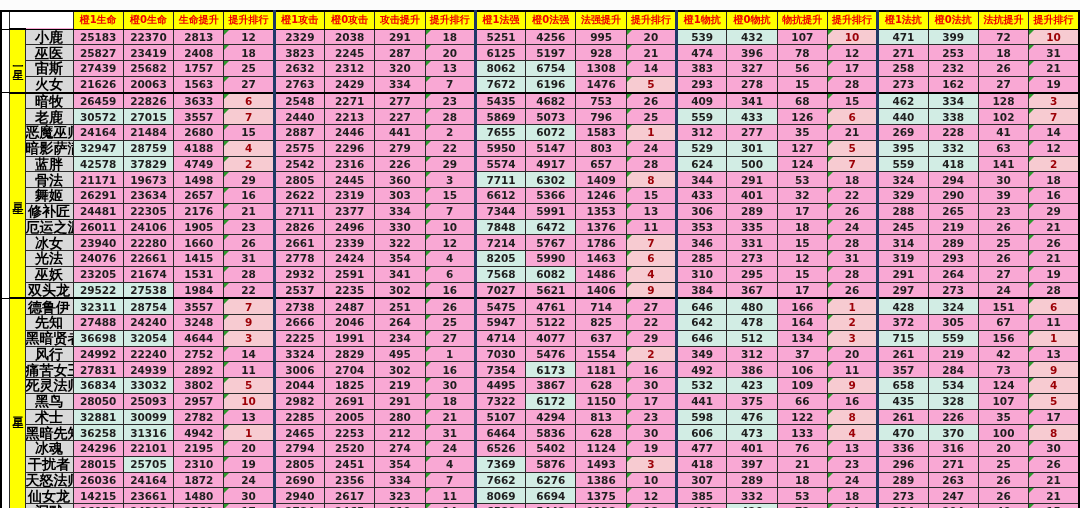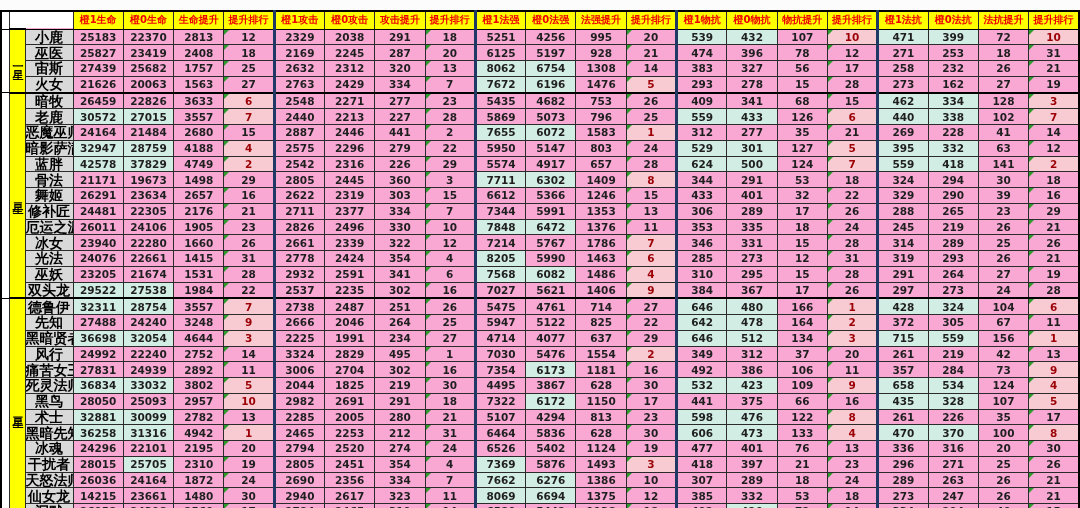--- a/index.html
+++ b/index.html
@@ -116,21 +116,21 @@
           <td class="cyan">399</td>
           <td>72</td>
           <td class="pink tri">10</td>
         </tr>
         <tr>
           <td class="namecell">巫医</td>
           <td>25827</td>
           <td>23419</td>
           <td>2408</td>
           <td class="tri">18</td>
-          <td class="g">2169</td>
+          <td class="g">3823</td>
           <td>2245</td>
           <td>287</td>
           <td class="tri">20</td>
           <td class="g">6125</td>
           <td>5197</td>
           <td>928</td>
           <td class="tri">21</td>
           <td class="g">474</td>
           <td>396</td>
           <td>78</td>
@@ -502,21 +502,21 @@
           <td class="g">5475</td>
           <td>4761</td>
           <td>714</td>
           <td class="tri">27</td>
           <td class="g cyan">646</td>
           <td class="cyan">480</td>
           <td>166</td>
           <td class="pink tri">1</td>
           <td class="g cyan">428</td>
           <td class="cyan">324</td>
-          <td>104</td>
+          <td>151</td>
           <td class="pink tri">6</td>
         </tr>
         <tr>
           <td class="namecell">先知</td>
           <td>27488</td>
           <td>24240</td>
           <td>3248</td>
           <td class="pink tri">9</td>
           <td class="g">2666</td>
           <td>2046</td>

